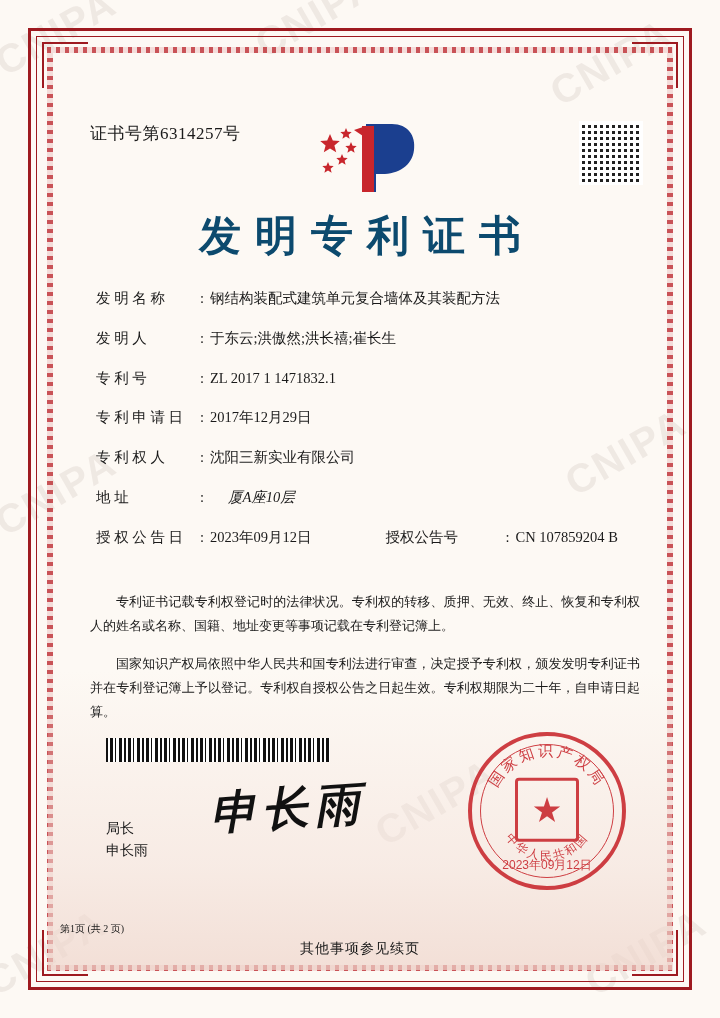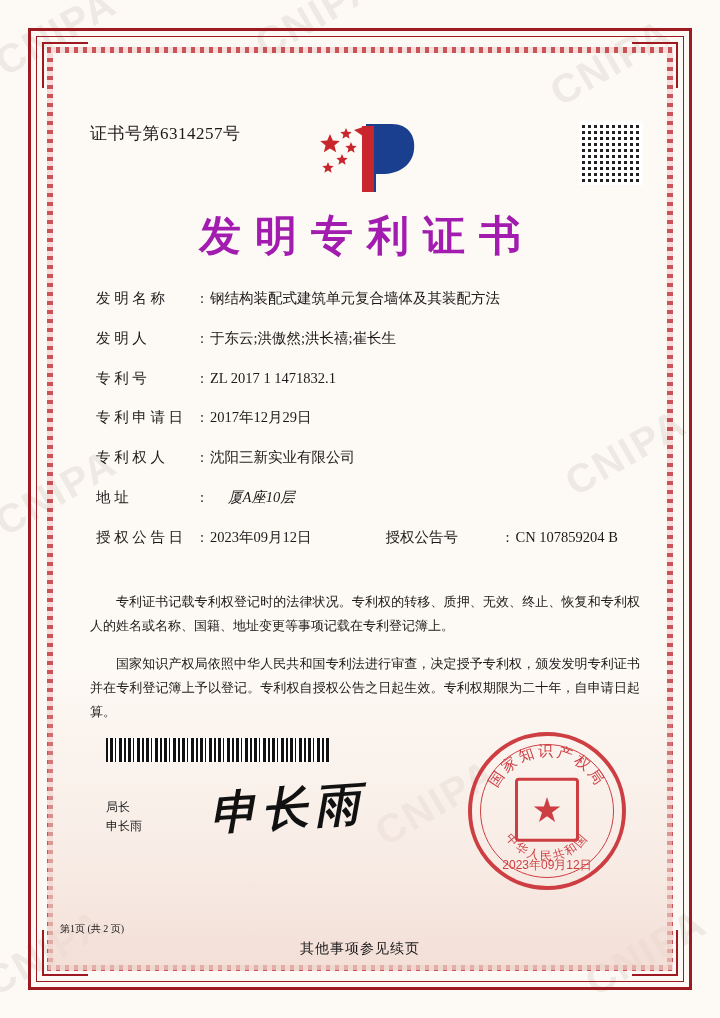--- a/index.html
+++ b/index.html
@@ -117,21 +117,21 @@
   }
 
   #title {
     position: absolute;
     left: 0; right: 0; top: 148px;
     text-align: center;
     font-size: 42px;
     font-weight: 700;
     letter-spacing: 14px;
     text-indent: 14px;
-    color: #a21caf;
+    color: #0c4a6e;
     font-family: "DejaVu Serif", "Liberation Serif", serif;
   }
 
   
   #fields {
     position: absolute;
     left: 36px; right: 20px; top: 228px;
     font-size: 14.5px;
     line-height: 1.5;
   }
@@ -173,22 +173,22 @@
     width: 224px; height: 24px;
     background:
       repeating-linear-gradient(90deg,
         #111 0 2px, #fff 2px 4px, #111 4px 7px, #fff 7px 9px,
         #111 9px 10px, #fff 10px 13px, #111 13px 16px, #fff 16px 18px);
   }
 
   
   #sig-label {
     position: absolute;
-    left: 46px; top: 738px;
-    font-size: 12px;
+    left: 46px; top: 758px;
+    font-size: 14px;
     line-height: 1.55;
   }
   #signature {
     position: absolute;
     left: 150px; top: 718px;
     font-size: 46px;
     font-family: "Liberation Serif", serif;
     font-style: italic;
     font-weight: 700;
     color: #111;

